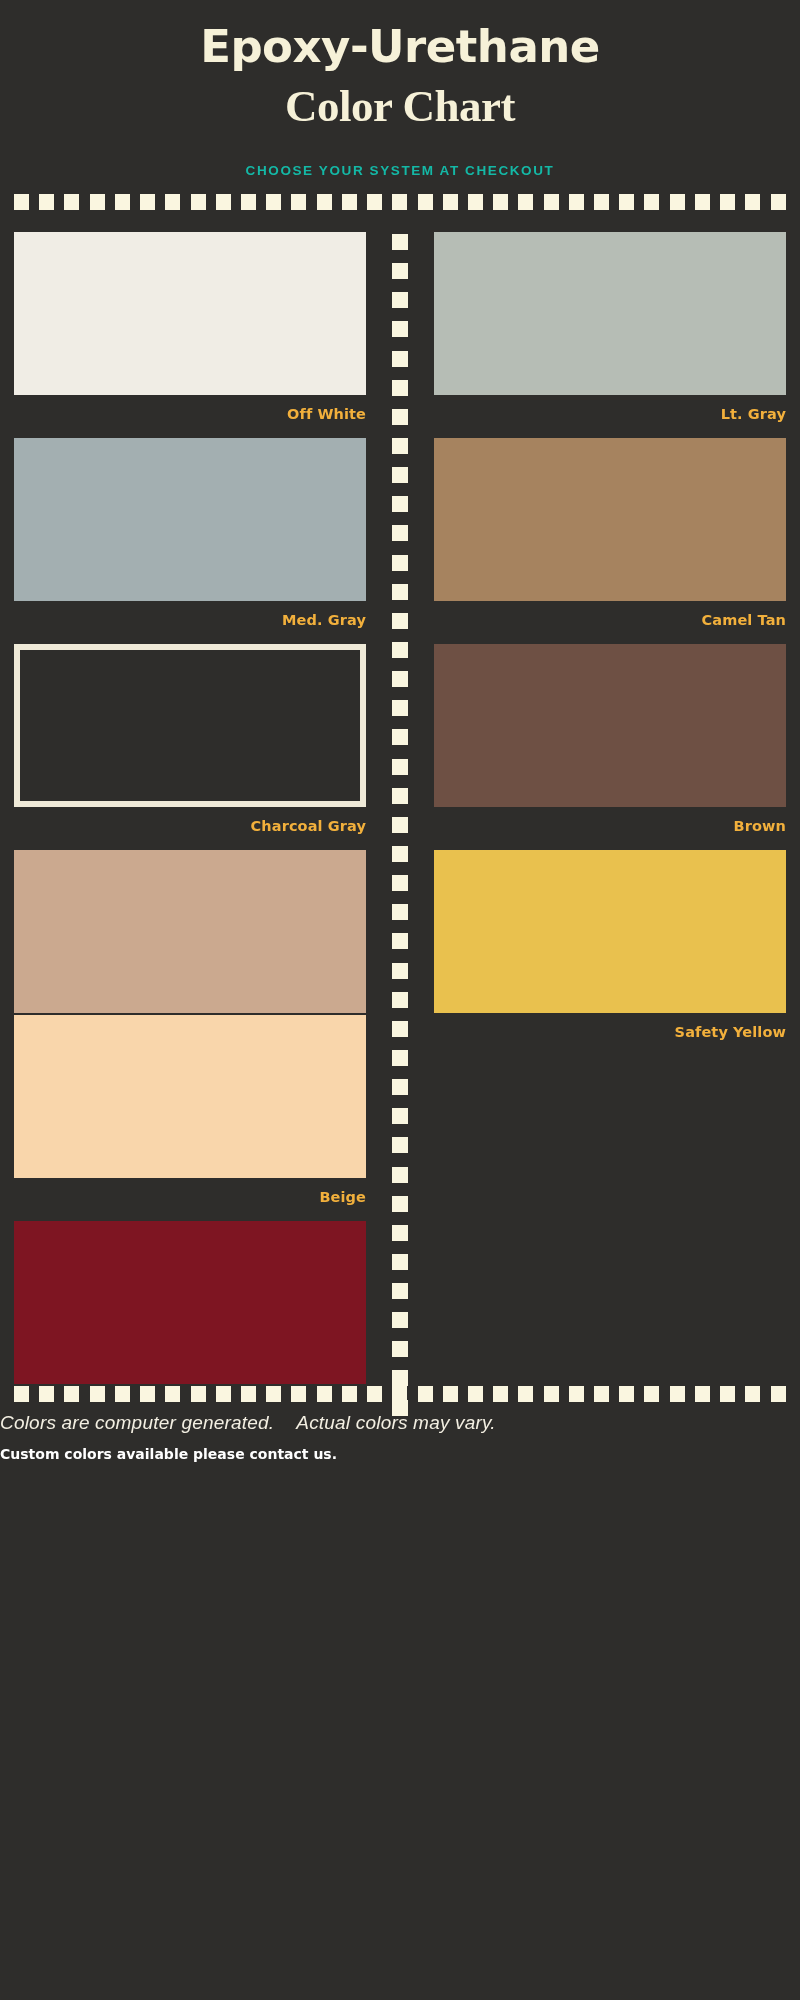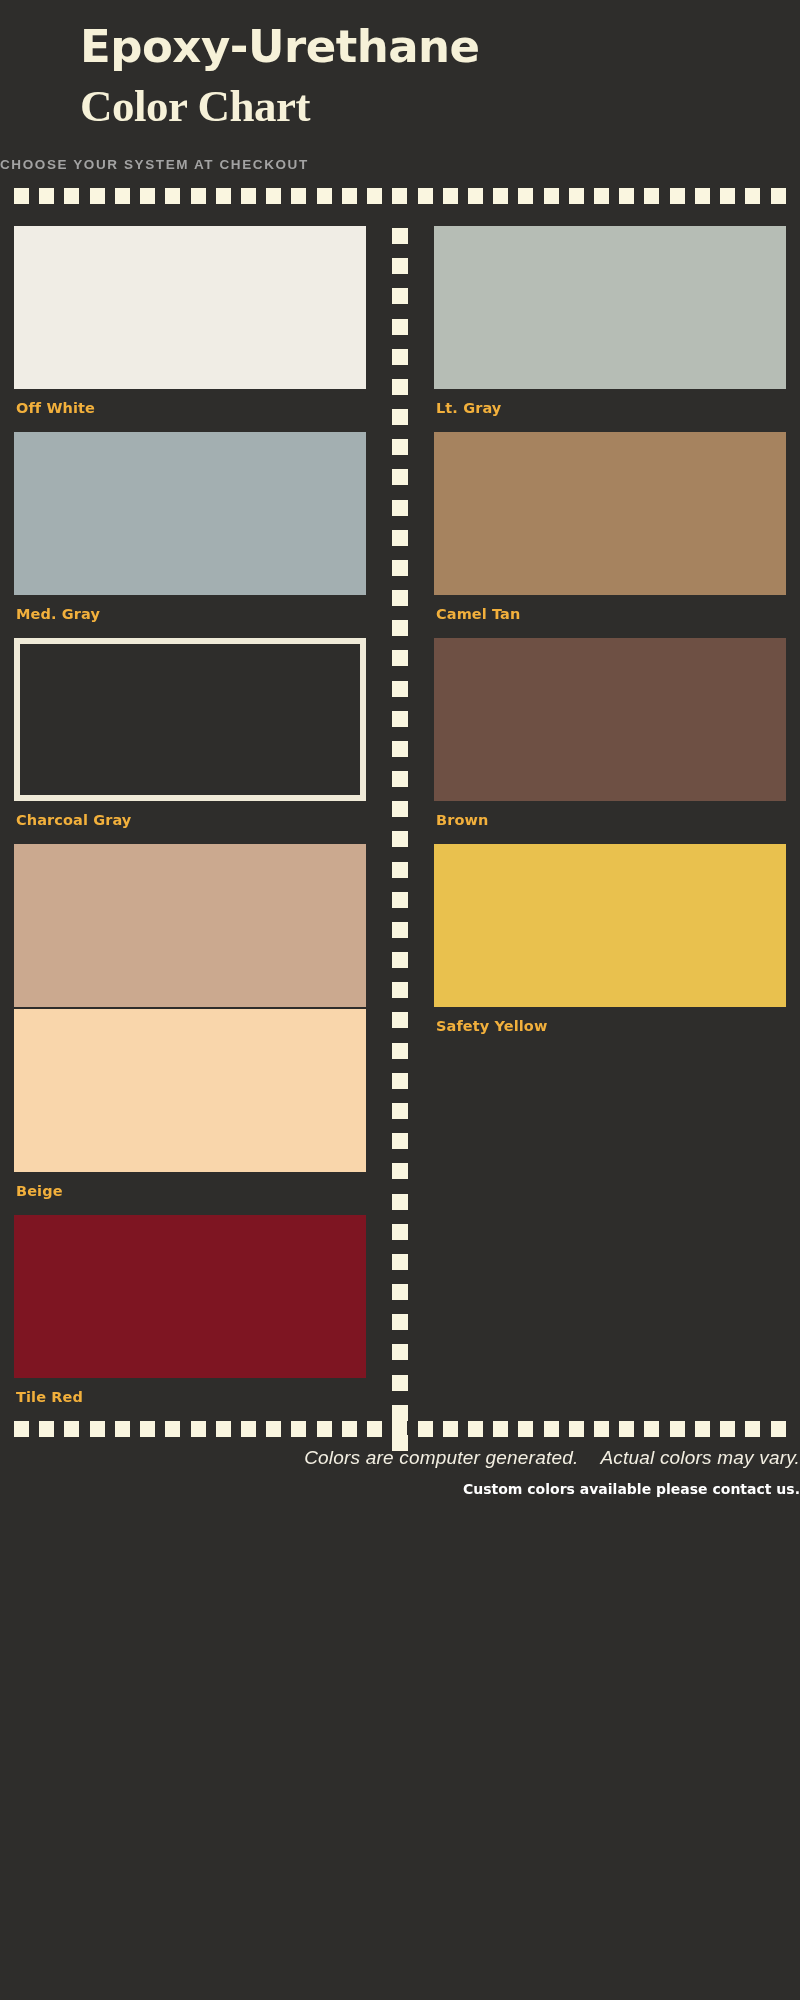--- a/index.html
+++ b/index.html
@@ -11,40 +11,40 @@
     height: 2000px;
     background: #2E2D2B;
     font-family: "Liberation Sans", sans-serif;
     overflow: hidden;
     position: relative;
   }
 
   
   .header {
     padding-top: 18px;
-    text-align: left;
+    text-align: center;
   }
   .title {
     color: #F6F1D8;
     font-family: "DejaVu Sans", sans-serif;
     font-weight: bold;
     font-size: 45px;
     line-height: 1.3;
     letter-spacing: -0.5px;
     margin: 0 auto;
     width: 640px;
   }
   .title .line2 { display: block; font-family: Liberation Serif, serif; }
   .subtitle {
-    color: #a3a3a3;
+    color: #14b8a6;
     font-family: "Liberation Sans", sans-serif;
     font-weight: bold;
     font-size: 13.5px;
     letter-spacing: 1.6px;
-    margin-top: 22px;
+    margin-top: 28px;
   }
 
   
   .dash-rule {
     height: 16px;
     margin: 0 14px;
     display: flex;
     justify-content: space-between;
     align-items: center;
   }
@@ -83,41 +83,41 @@
     align-items: center;
   }
   .v-divider .vdash {
     width: 16px;
     height: 16px;
     background: #FAF6E0;
     flex: 0 0 auto;
   }
 
   
-  .swatch-cell { margin-bottom: 2px; }
+  .swatch-cell { margin-bottom: 2px; text-align: right; }
   .swatch {
     width: 100%;
     height: 163px;
     box-sizing: border-box;
   }
   .swatch.outlined {
     border: 6px solid #EFEAD8;
   }
   .swatch-label {
     color: #F2B03C;
     font-family: "DejaVu Sans", sans-serif;
     font-weight: bold;
     font-size: 14.5px;
     padding: 11px 0 14px 2px;
     letter-spacing: 0.1px;
   }
 
   
   .footer {
-    text-align: right;
+    text-align: left;
     padding-top: 10px;
   }
   .footer-note {
     color: #F3EFE2;
     font-family: "Liberation Sans", sans-serif;
     font-style: italic;
     font-size: 19px;
     letter-spacing: 0.2px;
   }
   .footer-note .gap { display: inline-block; width: 22px; }
@@ -190,21 +190,20 @@
       </div>
       <div class="swatch-cell">
         <div class="swatch" style="background: rgb(203, 169, 143);"></div>
       </div>
       <div class="swatch-cell">
         <div class="swatch" style="background: rgb(249, 214, 171);"></div>
         <div class="swatch-label">Beige</div>
       </div>
       <div class="swatch-cell">
         <div class="swatch" style="background: rgb(126, 21, 34);"></div>
-        <div class="swatch-label">Tile Red</div>
       </div>
     </div>
   <div class="v-divider">
       <span class="vdash"></span>
       <span class="vdash"></span>
       <span class="vdash"></span>
       <span class="vdash"></span>
       <span class="vdash"></span>
       <span class="vdash"></span>
       <span class="vdash"></span>

